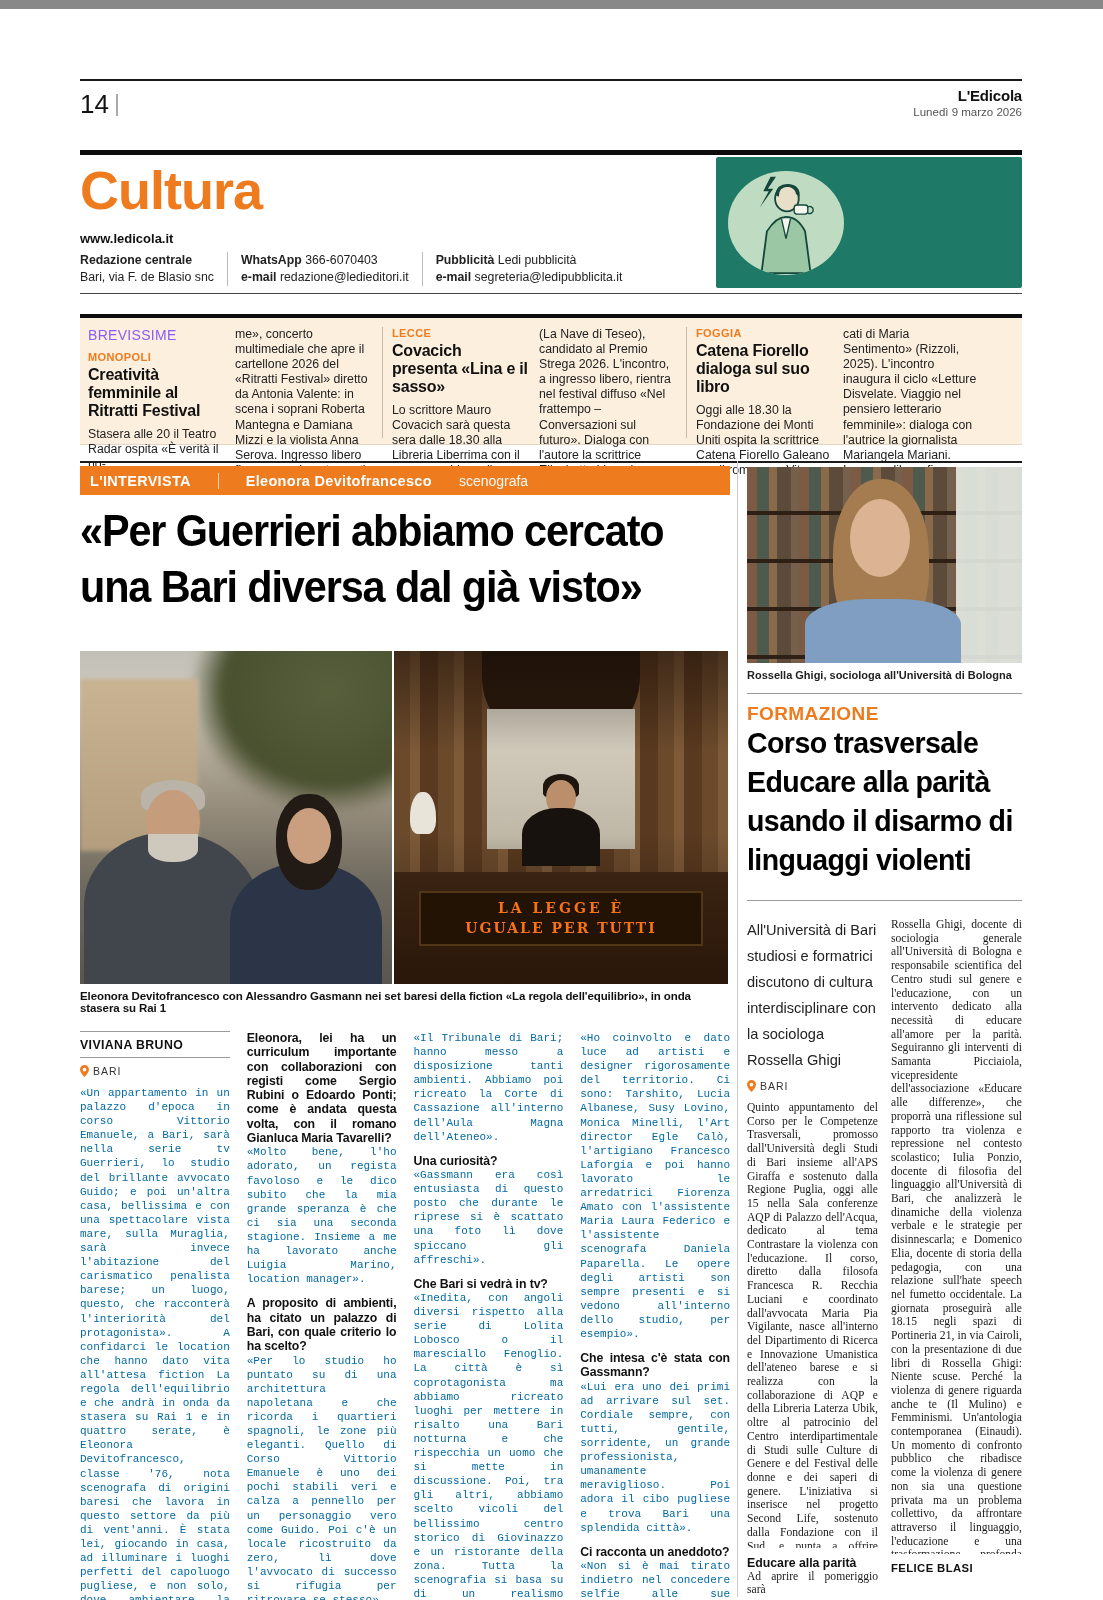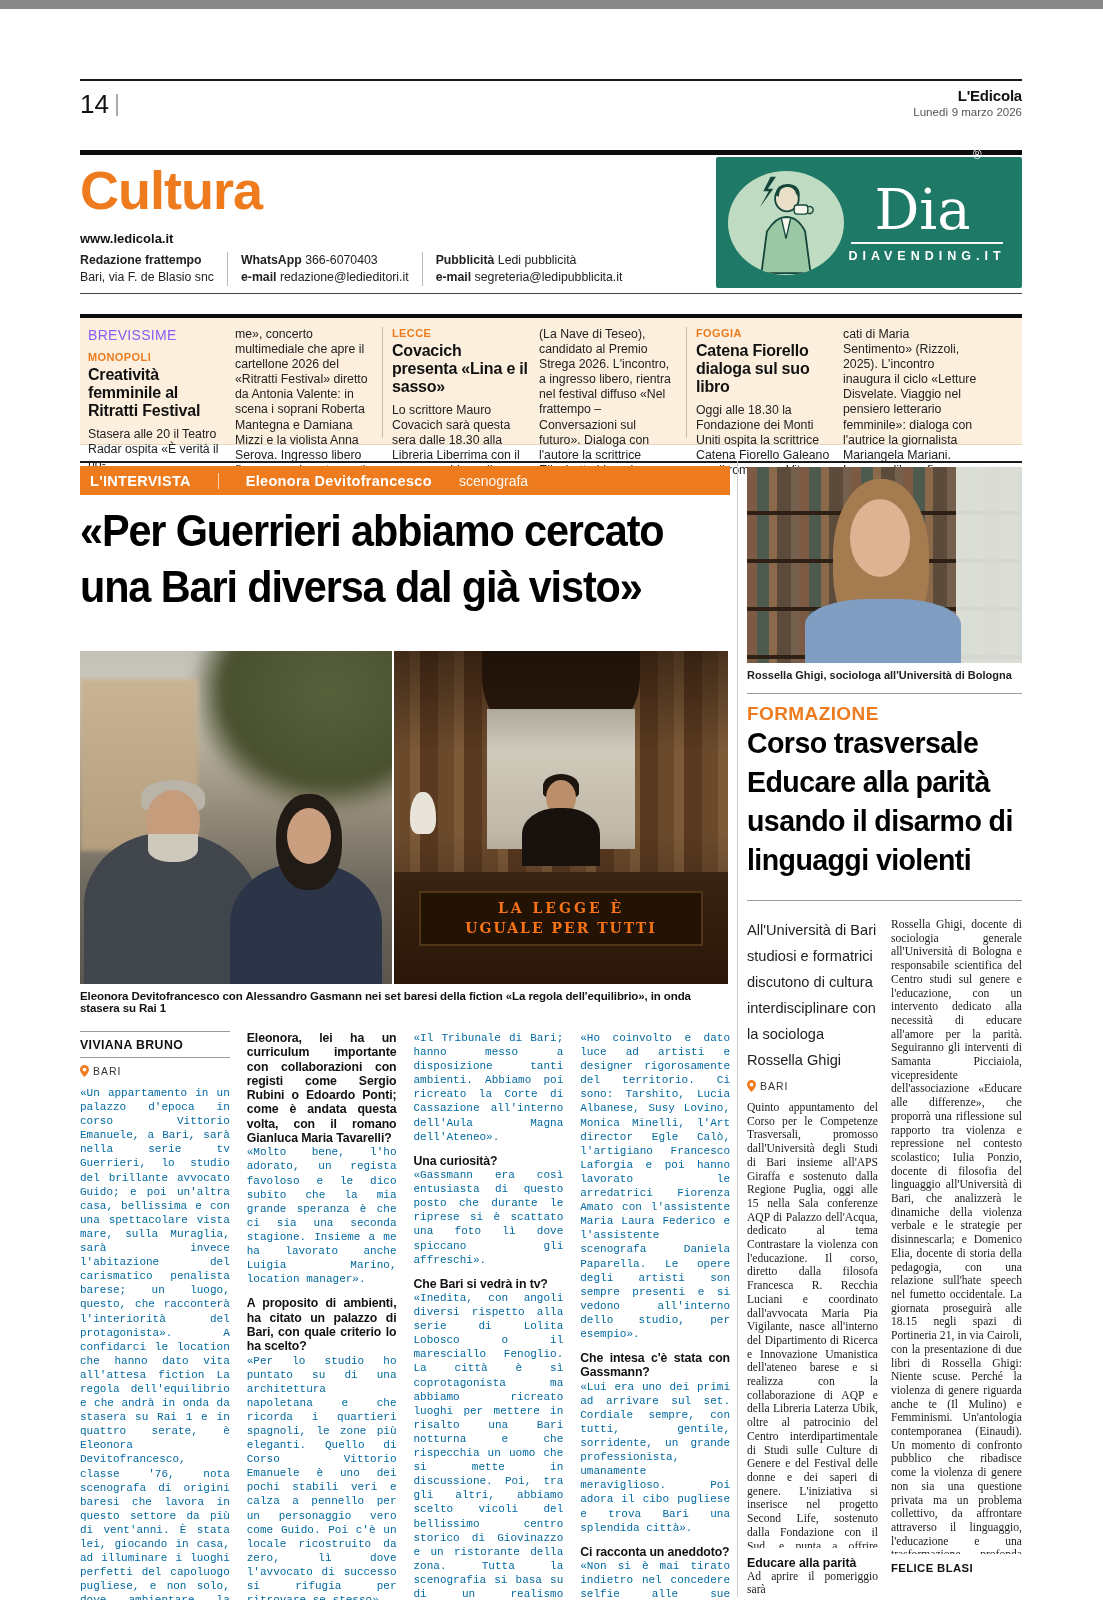--- a/index.html
+++ b/index.html
@@ -153,21 +153,21 @@
   <div class="abs mast">
     <div class="mast-title">L'Edicola</div>
     <div class="mast-date">Lunedì 9 marzo 2026</div>
   </div>
   <div class="abs thick-rule"></div>
 
   <div class="abs cultura">Cultura</div>
   <div class="abs website">www.ledicola.it</div>
   <div class="abs contacts">
     <div>
-      <div><b>Redazione frattempo</b>
+      <div><b>Redazione centrale</b>
            <span></span></div>
       <div><b></b>
            <span>Bari, via F. de Blasio snc</span></div>
     </div>
     <div class="cdiv"></div>
     <div>
       <div><b>WhatsApp</b>
            <span>366-6070403</span></div>
       <div><b>e-mail</b>
            <span>redazione@ledieditori.it</span></div>
@@ -186,27 +186,20 @@
     <div class="ad-ellipse">
       <svg viewBox="0 0 90 110" width="84" height="100">
         <polygon points="28,2 20,18 26,18 16,36 31,15 25,15 34,2" fill="#14463a"></polygon>
         <path d="M18 108 L24 62 Q34 46 45 46 Q58 46 66 62 L72 108 Z" fill="#9cc7a4" stroke="#14463a" stroke-width="2"></path>
         <path d="M40 48 L45 70 L50 48" fill="#f6f6ee" stroke="#14463a" stroke-width="1.5"></path>
         <ellipse cx="46" cy="26" rx="13" ry="14" fill="#e9dfc8" stroke="#14463a" stroke-width="2"></ellipse>
         <path d="M33 22 q2-13 15-12 q13 1 12 14 l-4 -3 q-1 -8 -9 -8 q-10 0 -10 11 z" fill="#14463a"></path>
         <rect x="54" y="33" width="15" height="10" rx="3" fill="#f6f6ee" stroke="#14463a" stroke-width="1.5"></rect>
         <path d="M69 35 a4 4 0 1 1 0 7" fill="none" stroke="#14463a" stroke-width="1.5"></path>
       </svg>
-    </div>
-    <div class="ad-brand">
-      <div>
-        <span class="ad-dia">Dia</span><span class="ad-reg">®</span>
-      </div>
-      <div class="ad-line"></div>
-      <div class="ad-domain">DIAVENDING.IT</div>
     </div>
   </div>
 
   <div class="abs strip">
     <div class="scol">
       <div class="slabel">BREVISSIME</div>
       <div class="scity">MONOPOLI</div>
       <div class="stitle">Creatività femminile al Ritratti Festival</div>
       <div class="sbody">Stasera alle 20 il Teatro Radar ospita «È verità il no-</div>
     </div>

